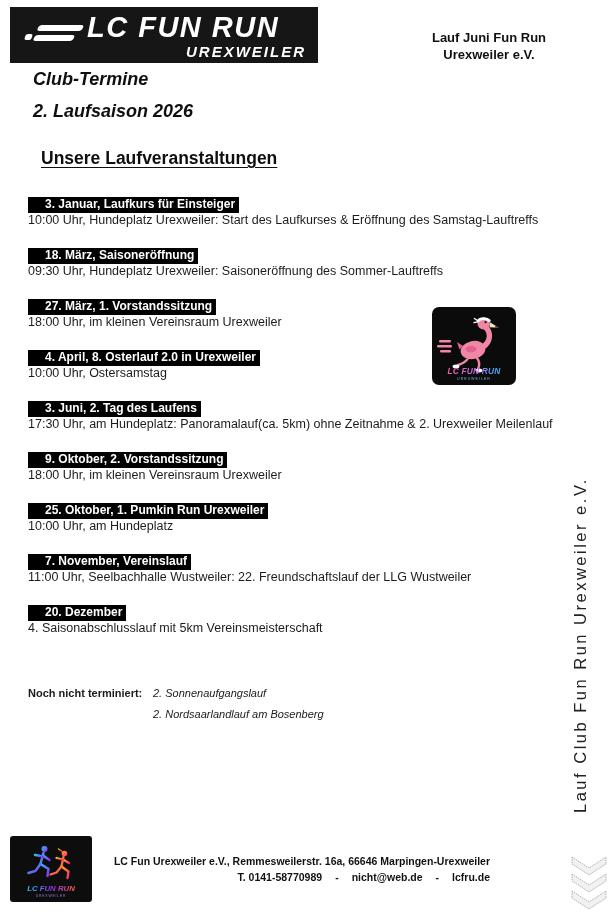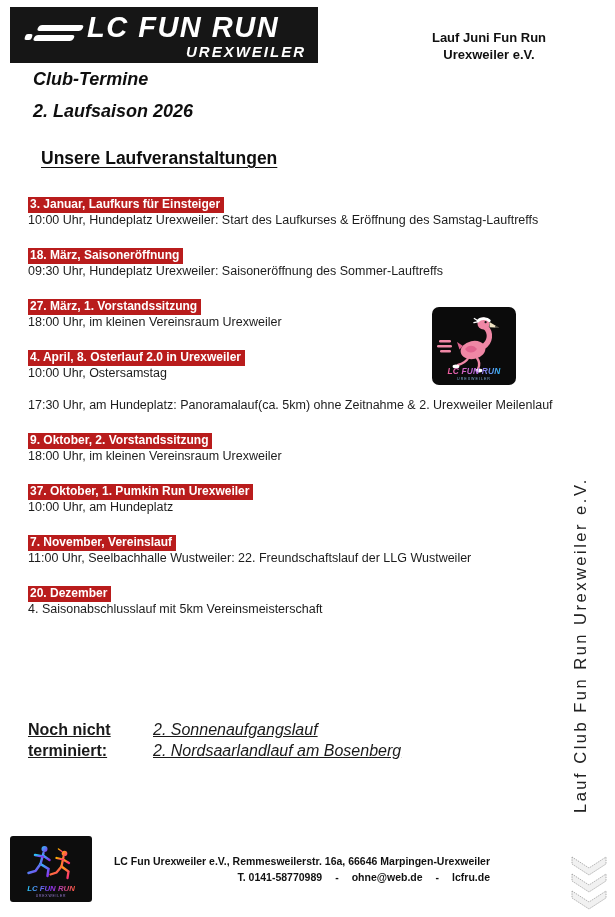--- a/index.html
+++ b/index.html
@@ -22,24 +22,24 @@
   .club-name { position:absolute; left:408px; top:29px; width:162px; text-align:center; font-size:13px; font-weight:bold; line-height:17px; color:#111; }
 
   .doc-title { position:absolute; left:33px; top:68px; font-size:18px; font-weight:bold; font-style:italic; color:#0f0f0f; }
   .doc-title .line1 { line-height:22px; }
   .doc-title .line2 { line-height:22px; margin-top:10px; }
 
   .section-heading { position:absolute; left:41px; top:148px; font-size:17.5px; font-weight:bold; color:#0f0f0f; text-decoration:underline; text-underline-offset:3px; }
 
   .events { position:absolute; left:28px; top:194px; width:548px; }
   .event { margin-bottom:17px; }
-  .event-date { display:inline-block; background:#b91c1c; color:#fff; font-weight:bold; font-size:12px; line-height:15px; padding:0 4px 1px 2px; white-space:nowrap; }
+  .event-date { display:inline-block; background:#000000; color:#fff; font-weight:bold; font-size:12px; line-height:15px; padding:0 4px 1px 17px; white-space:nowrap; }
   .event-detail { margin-top:0; font-size:12.5px; line-height:15px; color:#1c1c1c; white-space:nowrap; }
 
-  .unscheduled { position:absolute; left:28px; top:719px; display:flex; font-size:16px;text-decoration:underline; }
+  .unscheduled { position:absolute; left:28px; top:683px; display:flex; font-size:11px; }
   .unsched-label { font-weight:bold; width:125px; flex:none; line-height:21px; }
   .unsched-items div { font-style:italic; line-height:21px; white-space:nowrap; }
 
   .flamingo-logo { position:absolute; left:432px; top:307px; width:84px; height:78px; }
   .footer-logo { position:absolute; left:10px; top:836px; width:82px; height:66px; }
 
   .footer-text { position:absolute; left:85px; top:854px; width:405px; text-align:right; font-weight:bold; color:#111; }
   .footer-line1 { font-size:10.5px; line-height:14px; white-space:nowrap; }
   .footer-line2 { font-size:10.5px; margin-top:3px; white-space:nowrap; }
   .footer-sep { display:inline-block; margin:0 13px; }
@@ -86,28 +86,29 @@
     </div>
     <div class="event">
       <span class="event-date">27. März, 1. Vorstandssitzung</span>
       <div class="event-detail">18:00 Uhr, im kleinen Vereinsraum Urexweiler</div>
     </div>
     <div class="event">
       <span class="event-date">4. April, 8. Osterlauf 2.0 in Urexweiler</span>
       <div class="event-detail">10:00 Uhr, Ostersamstag</div>
     </div>
     <div class="event">
+      <span class="event-date">3. Juni, 2. Tag des Laufens</span>
       <div class="event-detail">17:30 Uhr, am Hundeplatz: Panoramalauf(ca. 5km) ohne Zeitnahme &amp; 2. Urexweiler Meilenlauf</div>
     </div>
     <div class="event">
       <span class="event-date">9. Oktober, 2. Vorstandssitzung</span>
       <div class="event-detail">18:00 Uhr, im kleinen Vereinsraum Urexweiler</div>
     </div>
     <div class="event">
-      <span class="event-date">37. Oktober, 1. Pumkin Run Urexweiler</span>
+      <span class="event-date">25. Oktober, 1. Pumkin Run Urexweiler</span>
       <div class="event-detail">10:00 Uhr, am Hundeplatz</div>
     </div>
     <div class="event">
       <span class="event-date">7. November, Vereinslauf</span>
       <div class="event-detail">11:00 Uhr, Seelbachhalle Wustweiler: 22. Freundschaftslauf der LLG Wustweiler</div>
     </div>
     <div class="event">
       <span class="event-date">20. Dezember</span>
       <div class="event-detail">4. Saisonabschlusslauf mit 5km Vereinsmeisterschaft</div>
     </div>
@@ -198,21 +199,21 @@
         <path d="M51.5,30.5 L46.5,36.5 L40.5,38.5"></path>
       </g>
       <text x="41" y="54.5" text-anchor="middle" font-size="7.8" font-weight="bold" font-style="italic" fill="url(#rgt)">LC FUN RUN</text>
       <text x="41" y="61" text-anchor="middle" font-size="3.4" letter-spacing="0.8" fill="#9a7fd8">UREXWEILER</text>
     </svg>
   </div>
 
   <div class="footer-text">
     <div class="footer-line1">LC Fun Urexweiler e.V., Remmesweilerstr. 16a, 66646 Marpingen-Urexweiler</div>
     <div class="footer-line2">
-      <span>T. 0141-58770989</span><span class="footer-sep">-</span><span>ohne@web.de</span><span class="footer-sep">-</span><span>lcfru.de</span>
+      <span>T. 0141-58770989</span><span class="footer-sep">-</span><span>nicht@web.de</span><span class="footer-sep">-</span><span>lcfru.de</span>
     </div>
   </div>
 
   <div class="vertical-name">Lauf Club Fun Run Urexweiler e.V.</div>
 
   <div class="chevrons">
     <svg width="36" height="56" viewBox="0 0 36 56">
       <path d="M1,1 L18,12 L35,1 L35,8 L18,19 L1,8 Z" fill="#f1f1f1" stroke="#9b9b9b" stroke-width="0.8" stroke-dasharray="1.4 1"></path>
       <path d="M1,18 L18,29 L35,18 L35,25 L18,36 L1,25 Z" fill="#f1f1f1" stroke="#9b9b9b" stroke-width="0.8" stroke-dasharray="1.4 1"></path>
       <path d="M1,35 L18,46 L35,35 L35,42 L18,53 L1,42 Z" fill="#f1f1f1" stroke="#9b9b9b" stroke-width="0.8" stroke-dasharray="1.4 1"></path>

